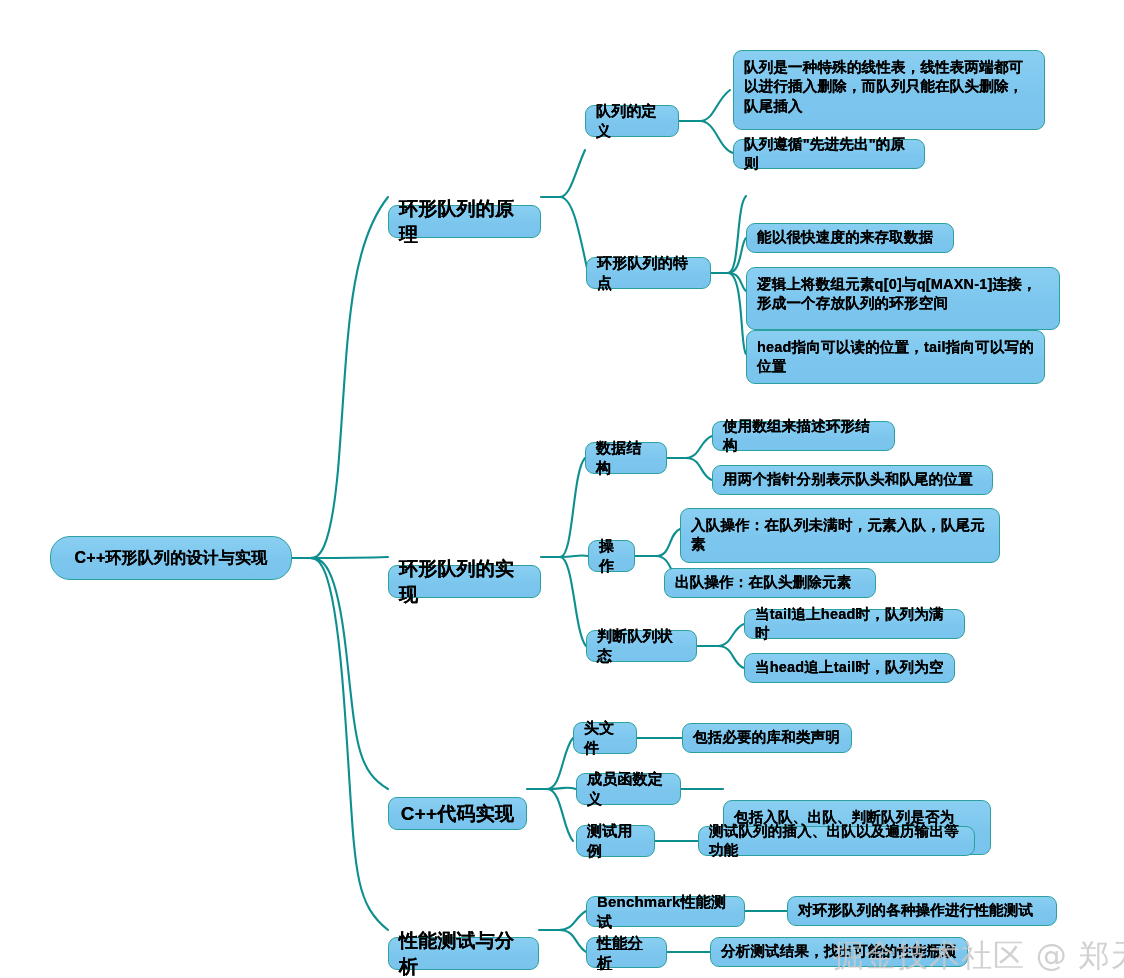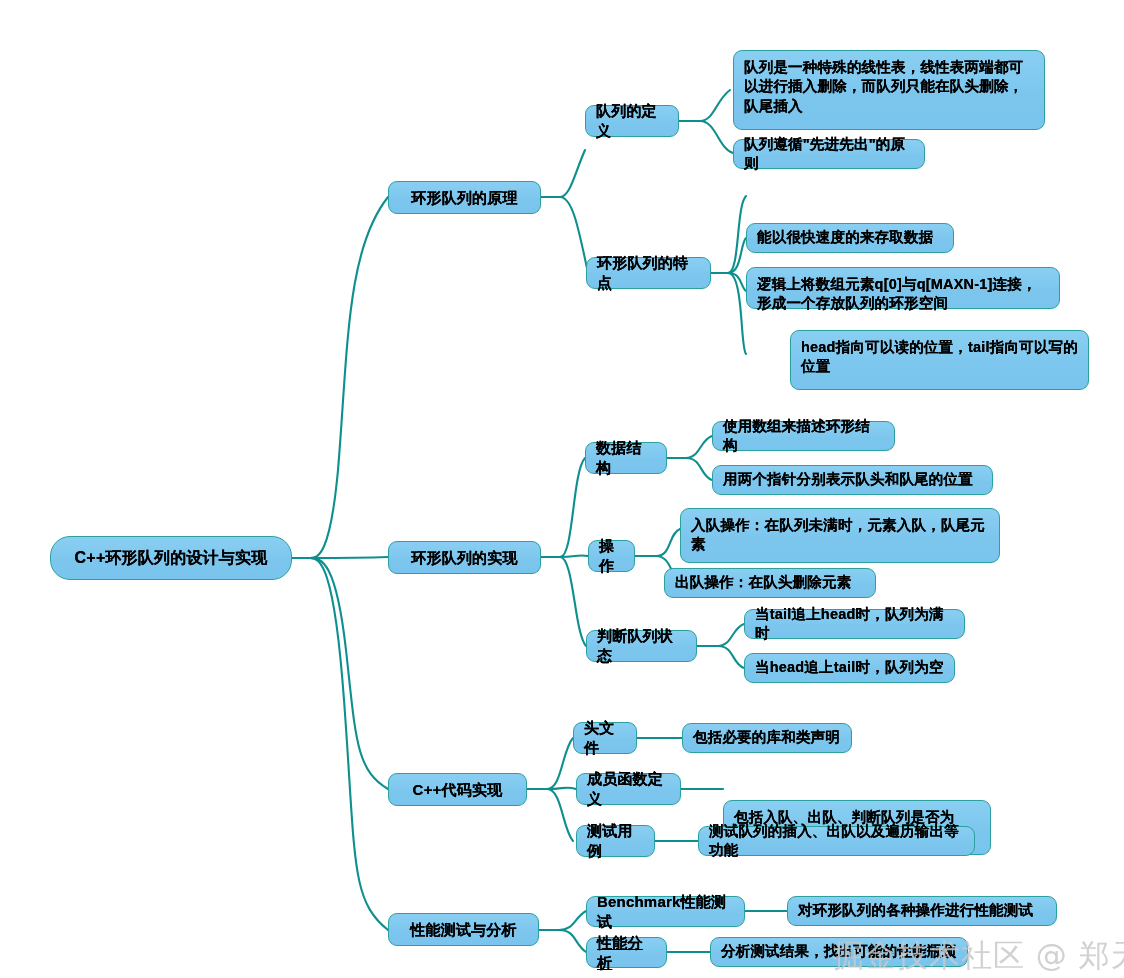--- a/index.html
+++ b/index.html
@@ -8,21 +8,21 @@
   #canvas{position:relative;width:1124px;height:978px;background:#fff;}
   #links{position:absolute;left:0;top:0;width:1124px;height:978px;}
   .node{position:absolute;box-sizing:border-box;
         background:linear-gradient(180deg,#8ACFF2 0%,#7CC6EE 55%,#79C4ED 100%);
         border:1.6px solid #2AA0A0;border-radius:9px;
         color:#000;font-weight:bold;letter-spacing:.2px;
         display:flex;align-items:center;
         padding:5px 10px;line-height:1.33;
         text-shadow:0 0 0 #000;}
   .root{border-radius:20px;font-size:16px;justify-content:center;}
-  .lv1{font-size:15px;justify-content:center;}
+  .lv1{font-size:19px;justify-content:center;margin-top:24px;}
   .lv2{font-size:15px;justify-content:center;}
   .leaf{font-size:14.5px;justify-content:flex-start;}
   .leaf.multi{align-items:flex-start;padding-top:7px;}
   #watermark{position:absolute;left:833px;top:935px;
              font-size:31px;color:#c9c9c9;opacity:.85;
              font-family:"DejaVu Sans",sans-serif;
              white-space:nowrap;pointer-events:none;letter-spacing:1px;}
 </style>
 </head>
 <body>
@@ -112,25 +112,25 @@
 
   <div class="node lv2" style="left:586px;top:257px;width:125px;height:32px;">
     <span>环形队列的特点</span>
   </div>
 
 
   <div class="node leaf" style="left:746px;top:223px;width:208px;height:30px;">
     <span>能以很快速度的来存取数据</span>
   </div>
 
-  <div class="node leaf multi" style="left:746px;top:267px;width:314px;height:42px;">
+  <div class="node leaf multi" style="left:746px;top:267px;width:314px;height:63px;">
     <span>逻辑上将数组元素q[0]与q[MAXN-1]连接，形成一个存放队列的环形空间</span>
   </div>
 
-  <div class="node leaf multi" style="left:746px;top:330px;width:299px;height:60px;margin-left:44px;">
+  <div class="node leaf multi" style="left:746px;top:330px;width:299px;height:54px;">
     <span>head指向可以读的位置，tail指向可以写的位置</span>
   </div>
 
   <div class="node lv1" style="left:388px;top:541px;width:153px;height:33px;">
     <span>环形队列的实现</span>
   </div>
 
   <div class="node lv2" style="left:585px;top:442px;width:82px;height:32px;">
     <span>数据结构</span>
   </div>

